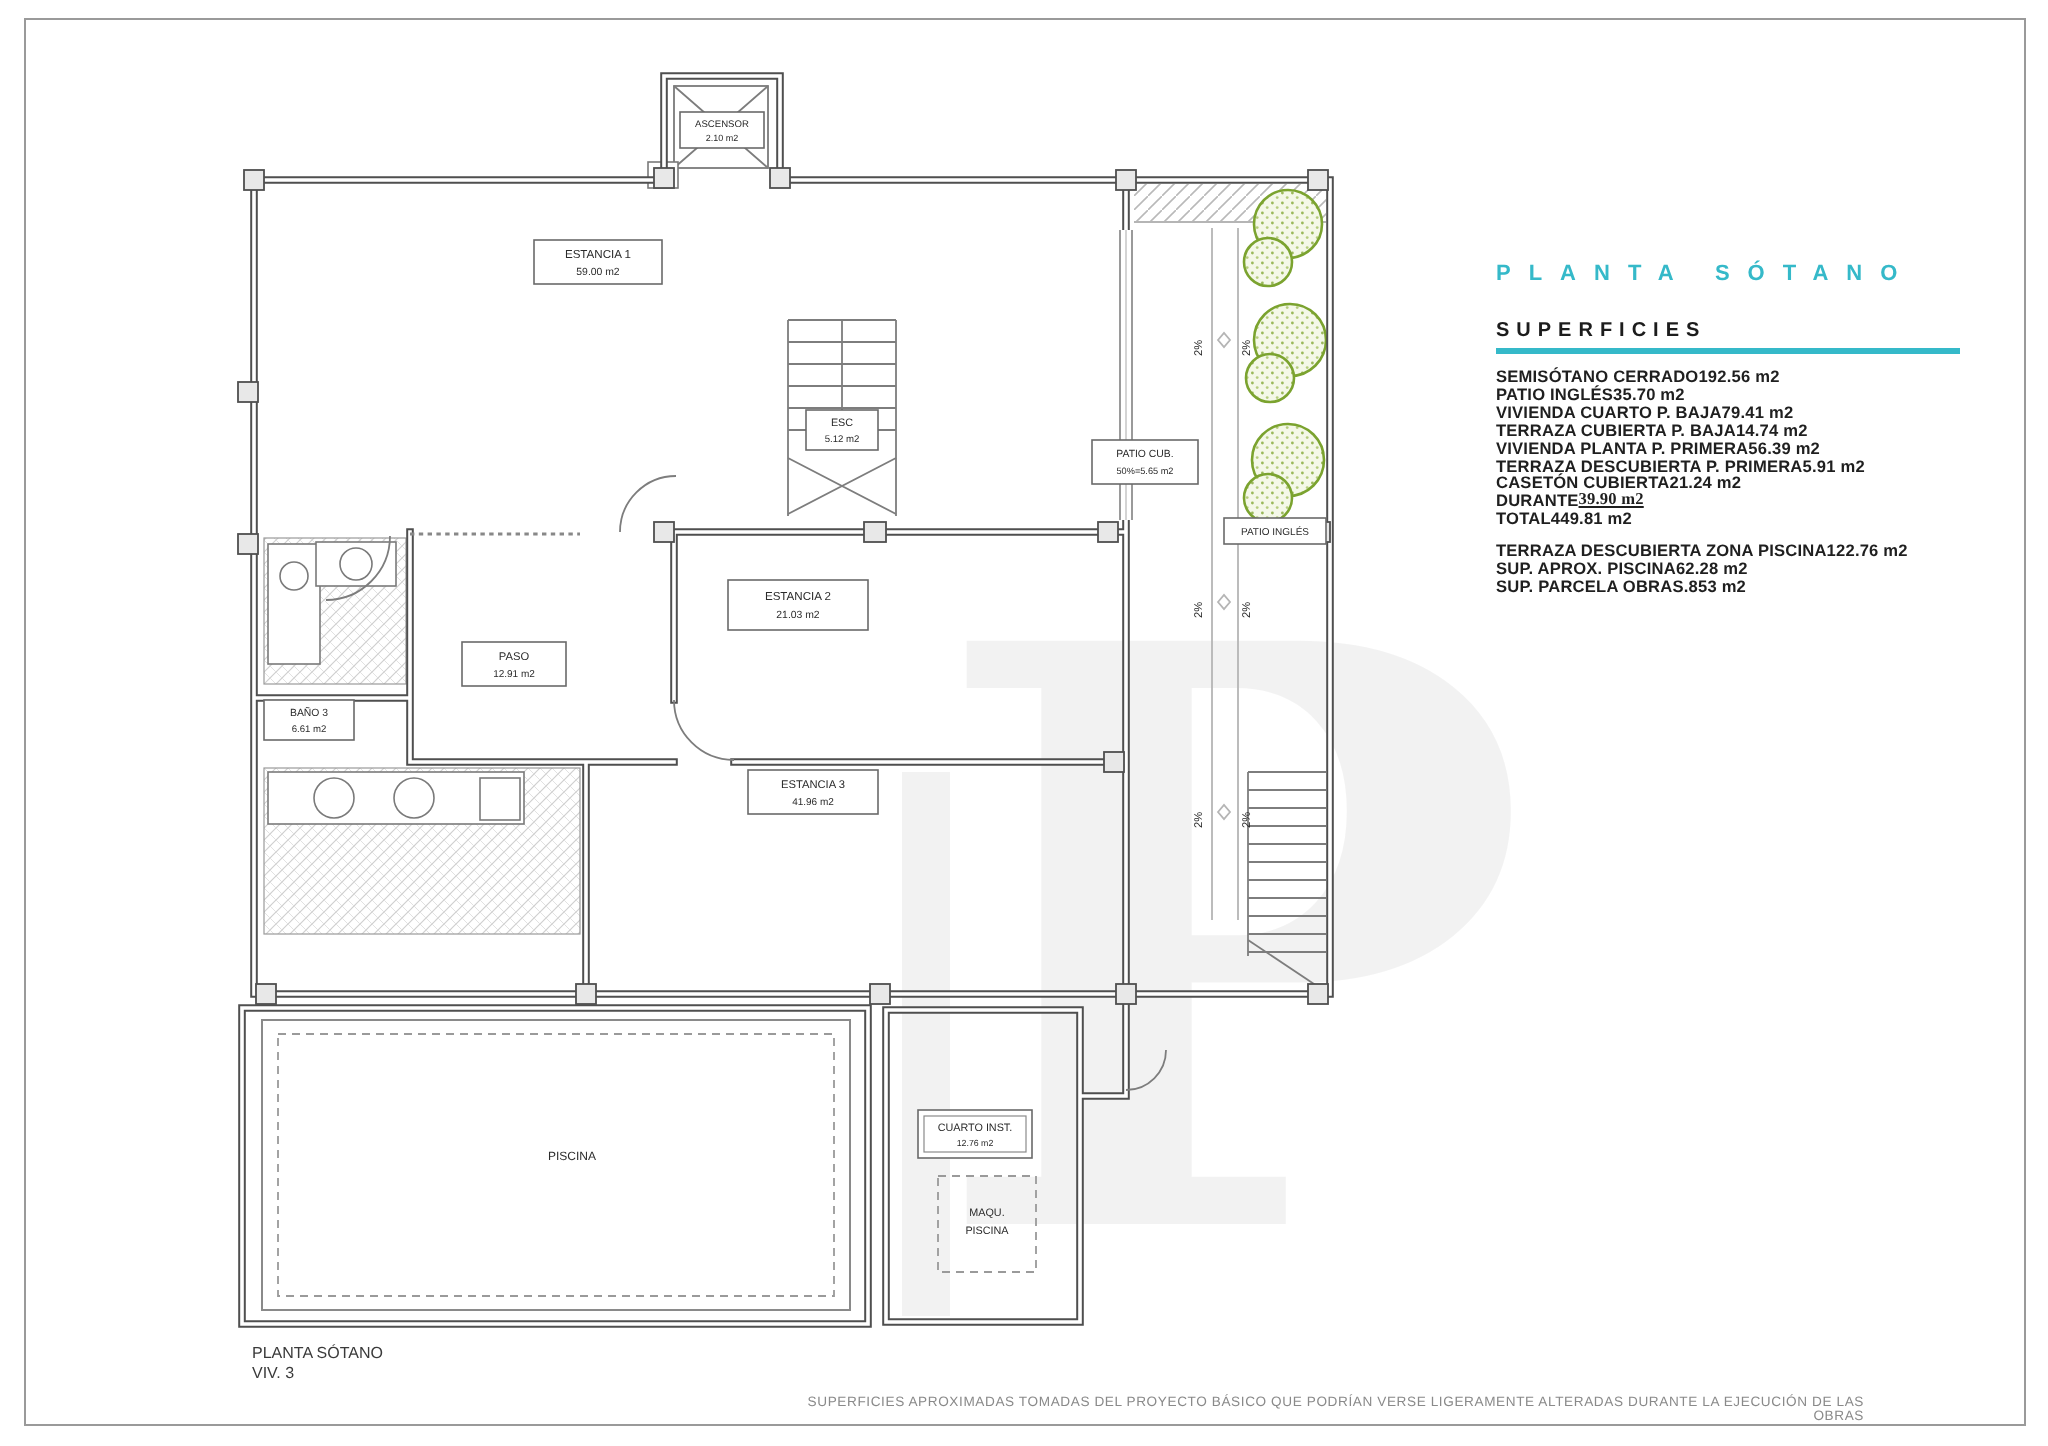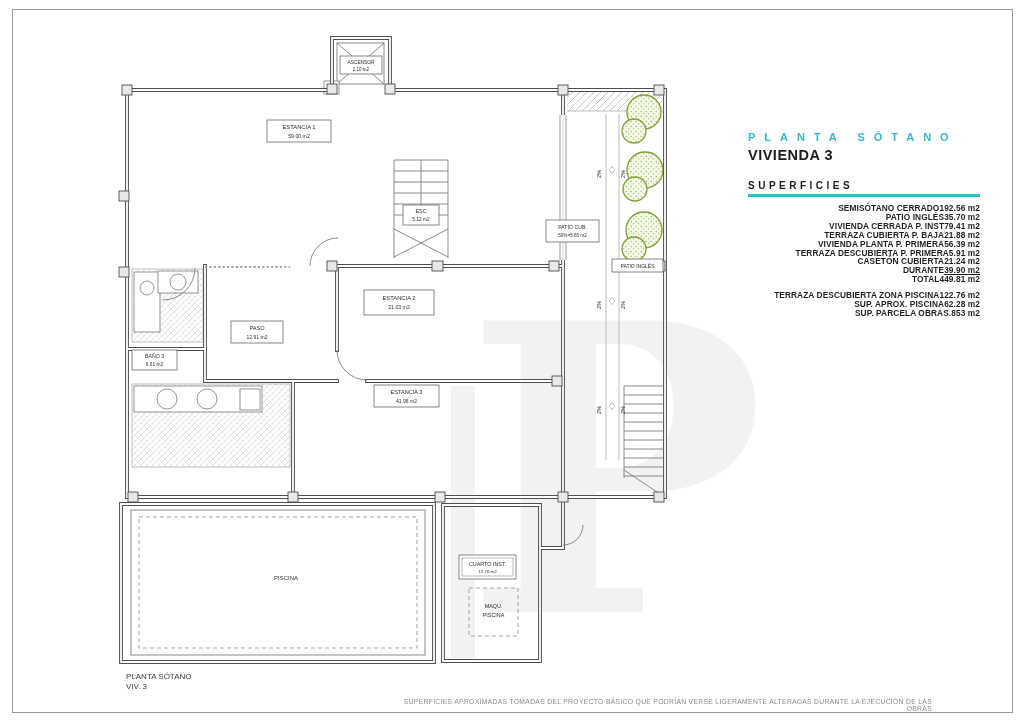--- a/index.html
+++ b/index.html
@@ -18,24 +18,24 @@
   .box{fill:#ffffff;stroke:#6a6a6a;stroke-width:0.8;}
   .dashedbox{fill:none;stroke:#9a9a9a;stroke-width:0.9;stroke-dasharray:4,3;}
   .slope{font-size:5.6px;fill:#555;}
   .tree-c{fill:url(#treedots);stroke:#7ba32f;stroke-width:1.3;}
   
   .title-block{position:absolute;left:748px;top:131px;width:232px;}
   .tb-plan-title{color:#35b9c9;font-weight:bold;font-size:11px;letter-spacing:9px;white-space:nowrap;}
   .tb-dwelling{color:#1c1c1c;font-weight:bold;font-size:14.5px;margin-top:4px;letter-spacing:0.5px;}
   .tb-section{color:#1c1c1c;font-weight:bold;font-size:10px;letter-spacing:3.5px;margin-top:17px;}
   .tb-rule{height:3px;background:#35b9c9;margin-top:3px;margin-bottom:7px;}
-  .tb-row{display:flex;justify-content:flex-end;font-size:8.3px;font-weight:600;
+  .tb-row{display:flex;justify-content:flex-start;font-size:8.3px;font-weight:600;
     color:#1f1f1f;line-height:8.9px;letter-spacing:0.1px;white-space:nowrap;}
   .tb-row .val{text-align:right;}
-  .tb-row .val.u{text-decoration:underline;}
+  .tb-row .val.u{text-decoration:underline;font-family:Liberation Serif, serif;}
   .tb-gap{height:7px;}
   
   .footer-left{position:absolute;left:126px;top:672px;font-size:8px;color:#3a3a3a;line-height:10px;}
   .footer-disclaimer{position:absolute;left:380px;top:698px;width:552px;text-align:right;
     font-size:6.8px;color:#8a8a8a;letter-spacing:0.3px;}
 </style>
 </head>
 <body>
 
 <div id="stage">
@@ -234,39 +234,38 @@
       <text x="487.5" y="573" font-size="4.4">12.76 m2</text>
     </g>
     <g>
       <text x="493.5" y="608" font-size="5.4">MAQU.</text>
       <text x="493.5" y="617" font-size="5.4">PISCINA</text>
     </g>
   </svg>
 
   <div class="title-block">
     <div class="tb-plan-title">PLANTA SÓTANO</div>
-    <div class="tb-dwelling">VIVIENDA 3</div>
     <div class="tb-section">SUPERFICIES</div>
     <div class="tb-rule"></div>
 
     <div class="tb-row">
       <span>SEMISÓTANO CERRADO</span>
       <span class="val">192.56 m2</span>
     </div>
     <div class="tb-row">
       <span>PATIO INGLÉS</span>
       <span class="val">35.70 m2</span>
     </div>
     <div class="tb-row">
-      <span>VIVIENDA CERRADA P. INST</span>
+      <span>VIVIENDA CUARTO P. BAJA</span>
       <span class="val">79.41 m2</span>
     </div>
     <div class="tb-row">
       <span>TERRAZA CUBIERTA P. BAJA</span>
-      <span class="val">21.88 m2</span>
+      <span class="val">14.74 m2</span>
     </div>
     <div class="tb-row">
       <span>VIVIENDA PLANTA P. PRIMERA</span>
       <span class="val">56.39 m2</span>
     </div>
     <div class="tb-row">
       <span>TERRAZA DESCUBIERTA P. PRIMERA</span>
       <span class="val">5.91 m2</span>
     </div>
     <div class="tb-row">

